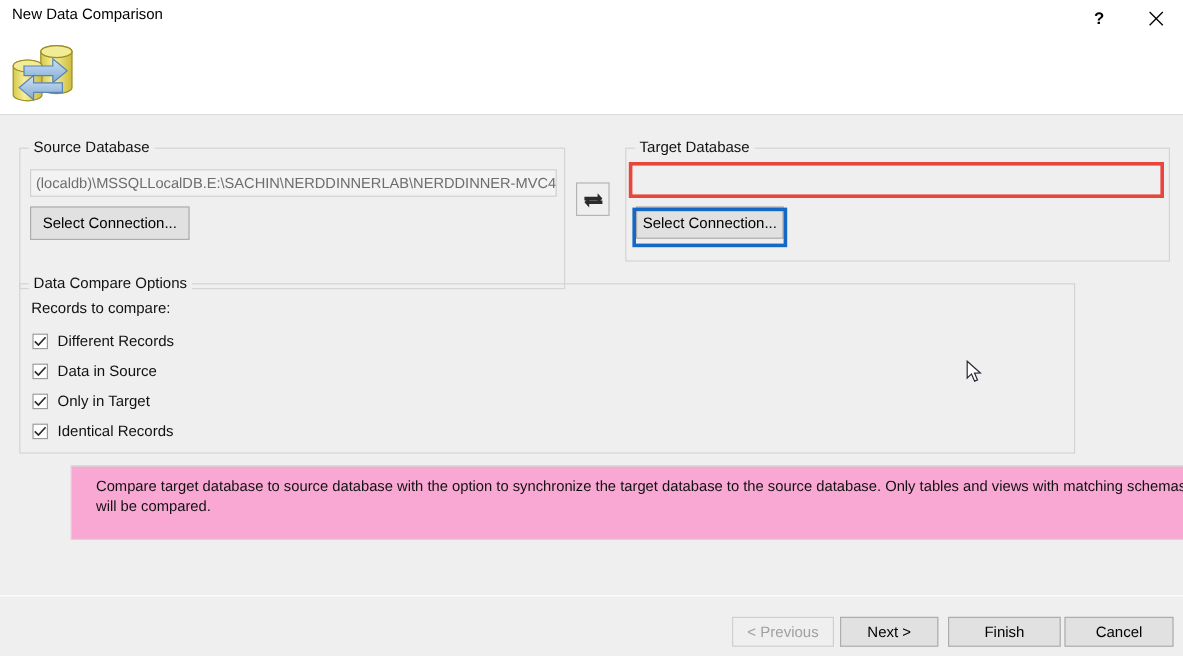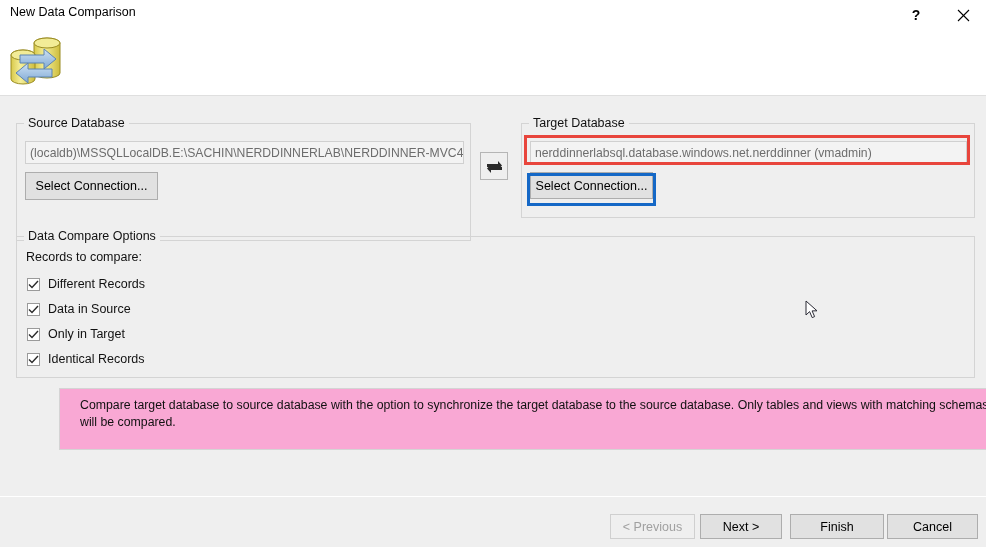--- a/index.html
+++ b/index.html
@@ -88,21 +88,21 @@
     left: 7px;
     background: #efefef;
     padding: 0 4px;
     font-size: 12.5px;
     color: #111111;
     white-space: nowrap;
   }
 
   #source-group { left: 16px; top: 123px; width: 455px; height: 118px; }
   #target-group { left: 521px; top: 123px; width: 454px; height: 95px; }
-  #options-group { left: 16px; top: 236px; width: 959px; height: 142px; }
+  #options-group { left: 16px; top: 236px; width: 880px; height: 142px; }
 
   
   .conn-box {
     position: absolute;
     box-sizing: border-box;
     background: #f3f3f3;
     border: 1px solid #d0d0d0;
     height: 23px;
     display: flex;
     align-items: center;
@@ -296,23 +296,20 @@
 
 <div id="swap-btn">
   <svg width="17" height="15" viewBox="0 0 17 15">
     <path d="M1 5 h11 v-3 l4 4.5 -4 4.5 v-3 h-11 z" fill="#2b2b2b"></path>
     <path d="M16 11 h-11 v3 l-4 -4.5 4 -4.5 v3 h11 z" fill="#2b2b2b"></path>
   </svg>
 </div>
 
 <div class="groupbox" id="target-group">
   <span class="groupbox-legend">Target Database</span>
-  <div class="conn-box" id="target-conn">
-    <span>nerddinnerlabsql.database.windows.net.nerddinner (vmadmin)</span>
-  </div>
   <div class="btn" id="target-select-btn">
     <span>Select Connection...</span>
   </div>
 </div>
 
 <div class="highlight-ring" id="target-conn-ring"></div>
 <div class="highlight-ring" id="target-btn-ring"></div>
 
 <div class="groupbox" id="options-group">
   <span class="groupbox-legend">Data Compare Options</span>

